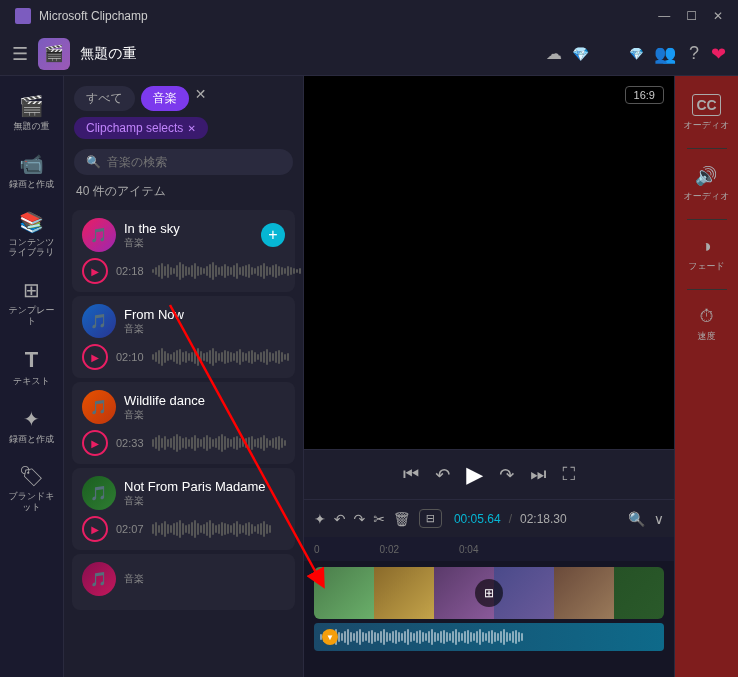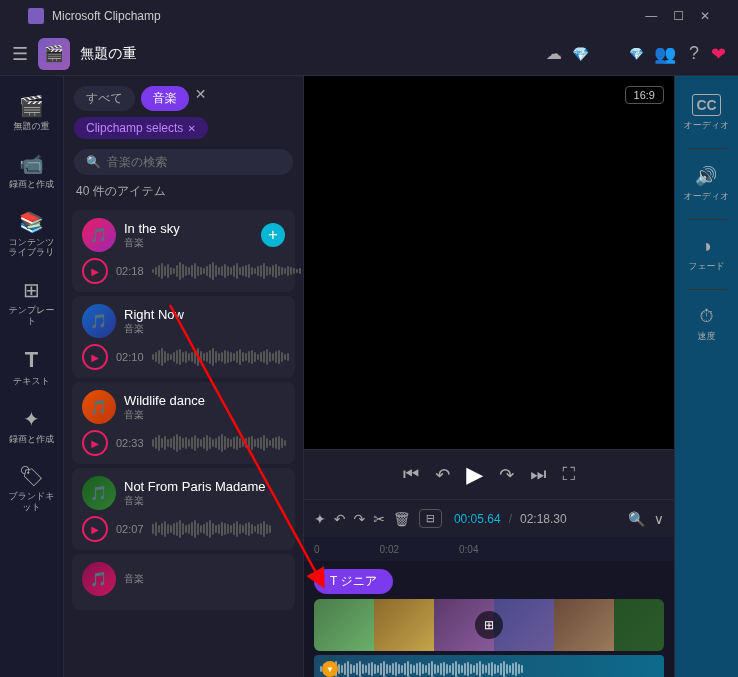--- a/index.html
+++ b/index.html
@@ -12,21 +12,21 @@
       overflow: hidden;
       position: relative;
     }
 
     
     .titlebar {
       height: 32px;
       background: #1e1e2e;
       display: flex;
       align-items: center;
-      padding: 0 28px;
+      padding: 0 15px;
       gap: 8px;
       font-size: 12px;
       color: #ccc;
     }
     .titlebar-icon { width: 16px; height: 16px; background: #7c5cbf; border-radius: 2px; }
     .titlebar-title { flex: 1; }
     .titlebar-controls { display: flex; gap: 16px; font-size: 12px; color: #aaa; }
 
     
     .toolbar {
@@ -434,21 +434,21 @@
       display: flex;
       align-items: center;
       justify-content: center;
       font-size: 8px;
       color: #fff;
     }
 
     
     .right-sidebar {
       width: 64px;
-      background: #0c4a6e;
+      background: #7f1d1d;
       display: flex;
       flex-direction: column;
       align-items: center;
       padding-top: 10px;
       gap: 4px;
       border-left: 1px solid #2a2a3e;
     }
     .tool-item {
       display: flex;
       flex-direction: column;
@@ -626,21 +626,21 @@
               <div class="wave-bar" style="height:4px"></div>
               <div class="wave-bar" style="height:6px"></div>
           </div>
         </div>
       </div>
 
       <div class="music-item">
         <div class="music-item-header">
           <div class="music-thumb" style="background:linear-gradient(135deg,#1565c0,#283593);">🎵</div>
           <div class="music-info">
-            <div class="music-title">Right Now</div>
+            <div class="music-title">From Now</div>
             <div class="music-sub">音楽</div>
           </div>
         </div>
         <div class="music-controls">
           <button class="play-btn">▶</button>
           <span class="music-duration">02:10</span>
           <div class="waveform">
             <div class="wave-bar" style="height:6px"></div>
               <div class="wave-bar" style="height:10px"></div>
               <div class="wave-bar" style="height:14px"></div>
@@ -866,25 +866,20 @@
     </div>
 
     <div class="timeline">
       <div class="timeline-ruler">
         <span>0</span>
         <span>0:02</span>
         <span>0:04</span>
       </div>
       <div class="timeline-tracks">
 
-        <div class="text-track">
-          <div class="text-track-pill">
-            <span>T ジニア</span>
-          </div>
-        </div>
 
         <div class="video-track">
           <div class="video-thumb flower-1"></div>
           <div class="video-thumb flower-2"></div>
           <div class="video-icon">⊞</div>
           <div class="video-thumb flower-3"></div>
           <div class="video-thumb" style="background:linear-gradient(135deg,#4a4a8a,#6a5a9a);"></div>
           <div class="video-thumb" style="background:linear-gradient(135deg,#6a4a3a,#9a7a5a);"></div>
         </div>
 

